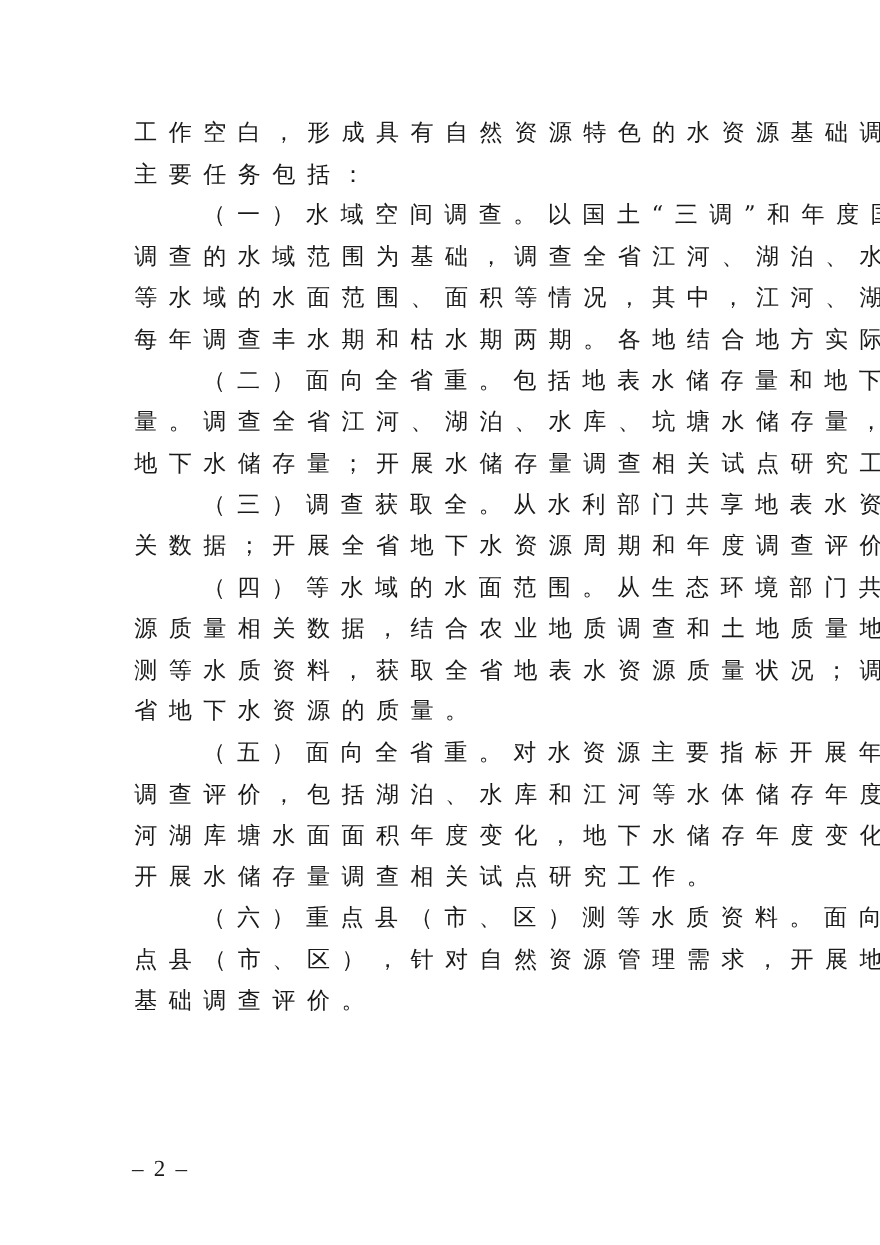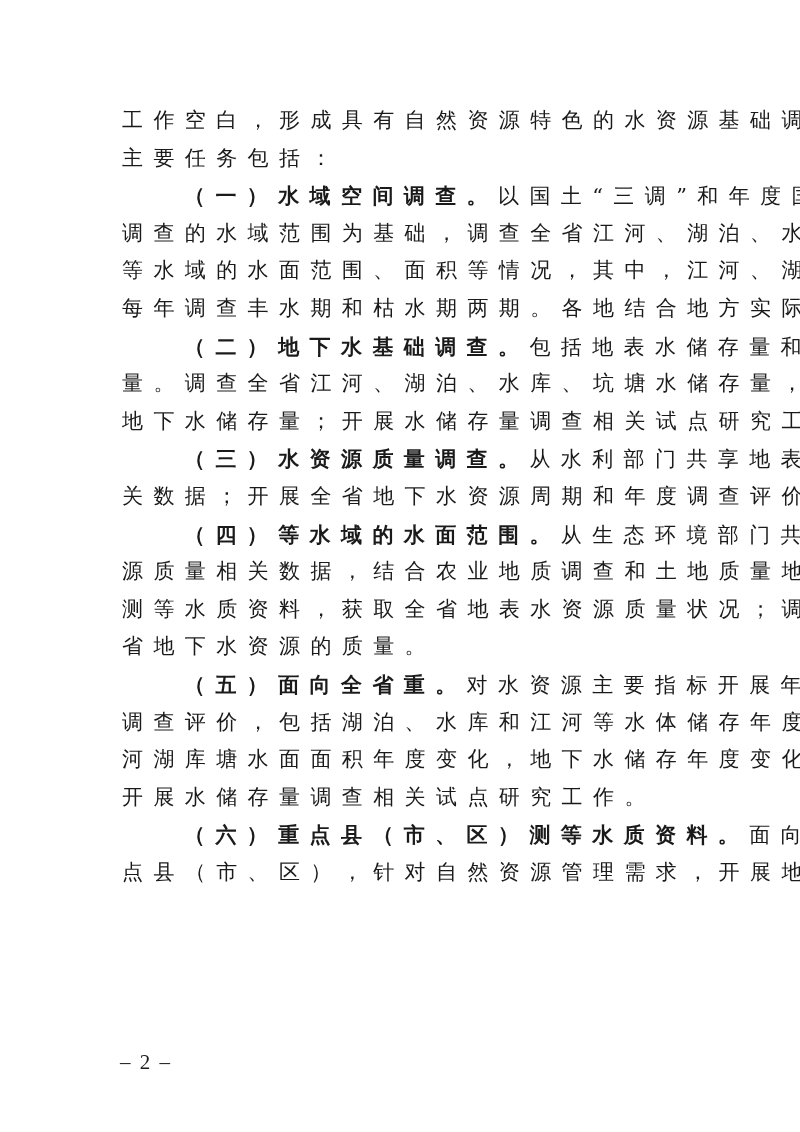--- a/index.html
+++ b/index.html
@@ -25,21 +25,21 @@
       height: 37.6px;
       line-height: 37.6px;
       font-size: 21px;
       letter-spacing: 10.4px;
       white-space: nowrap;
     }
     .indent {
       padding-left: 62px;
     }
     .heading {
-      font-weight: bold;
+      font-weight: normal;
     }
     .page-number {
       position: absolute;
       left: 120px;
       top: 1050px;
       font-family: "Liberation Serif", serif;
       font-size: 21px;
       color: #1a1a1a;
       letter-spacing: 2px;
     }
@@ -49,34 +49,35 @@
 
 <div class="page">
   <div class="line">工作空白，形成具有自然资源特色的水资源基础调查成果。</div>
   <div class="line">主要任务包括：</div>
 
   <div class="line indent"><span class="heading">（一）水域空间调查。</span><span>以国土“三调”和年度国土变更</span></div>
   <div class="line">调查的水域范围为基础，调查全省江河、湖泊、水库、坑塘</div>
   <div class="line">等水域的水面范围、面积等情况，其中，江河、湖泊、水库</div>
   <div class="line">每年调查丰水期和枯水期两期。各地结合地方实际和工作需</div>
 
-  <div class="line indent"><span class="heading">（二）地下水基础调查。</span><span>包括地表水储存量和地下水储存</span></div>
+  <div class="line indent"><span class="heading">（二）面向全省重。</span><span>包括地表水储存量和地下水储存</span></div>
   <div class="line">量。调查全省江河、湖泊、水库、坑塘水储存量，以及全省</div>
   <div class="line">地下水储存量；开展水储存量调查相关试点研究工作。</div>
 
-  <div class="line indent"><span class="heading">（三）水资源质量调查。</span><span>从水利部门共享地表水资源量相</span></div>
+  <div class="line indent"><span class="heading">（三）调查获取全。</span><span>从水利部门共享地表水资源量相</span></div>
   <div class="line">关数据；开展全省地下水资源周期和年度调查评价，掌握全</div>
 
   <div class="line indent"><span class="heading">（四）等水域的水面范围。</span><span>从生态环境部门共享地表水资</span></div>
   <div class="line">源质量相关数据，结合农业地质调查和土地质量地球化学监</div>
   <div class="line">测等水质资料，获取全省地表水资源质量状况；调查获取全</div>
   <div class="line">省地下水资源的质量。</div>
 
   <div class="line indent"><span class="heading">（五）面向全省重。</span><span>对水资源主要指标开展年度变化</span></div>
   <div class="line">调查评价，包括湖泊、水库和江河等水体储存年度变化量，</div>
   <div class="line">河湖库塘水面面积年度变化，地下水储存年度变化量等，掌</div>
   <div class="line">开展水储存量调查相关试点研究工作。</div>
 
   <div class="line indent"><span class="heading">（六）重点县（市、区）测等水质资料。</span><span>面向全省重</span></div>
   <div class="line">点县（市、区），针对自然资源管理需求，开展地下水资源</div>
+  <div class="line">基础调查评价。</div>
 </div>
 
 <div class="page-number">– 2 –</div>
 
 </body></html>

